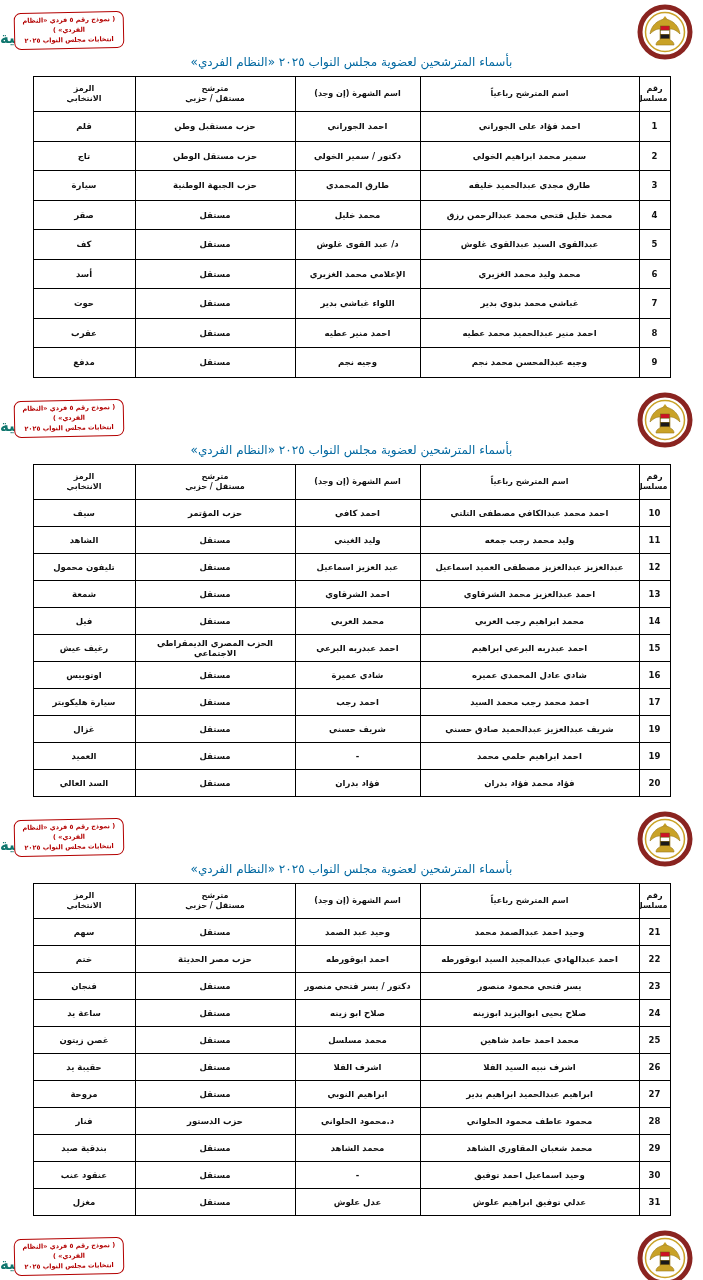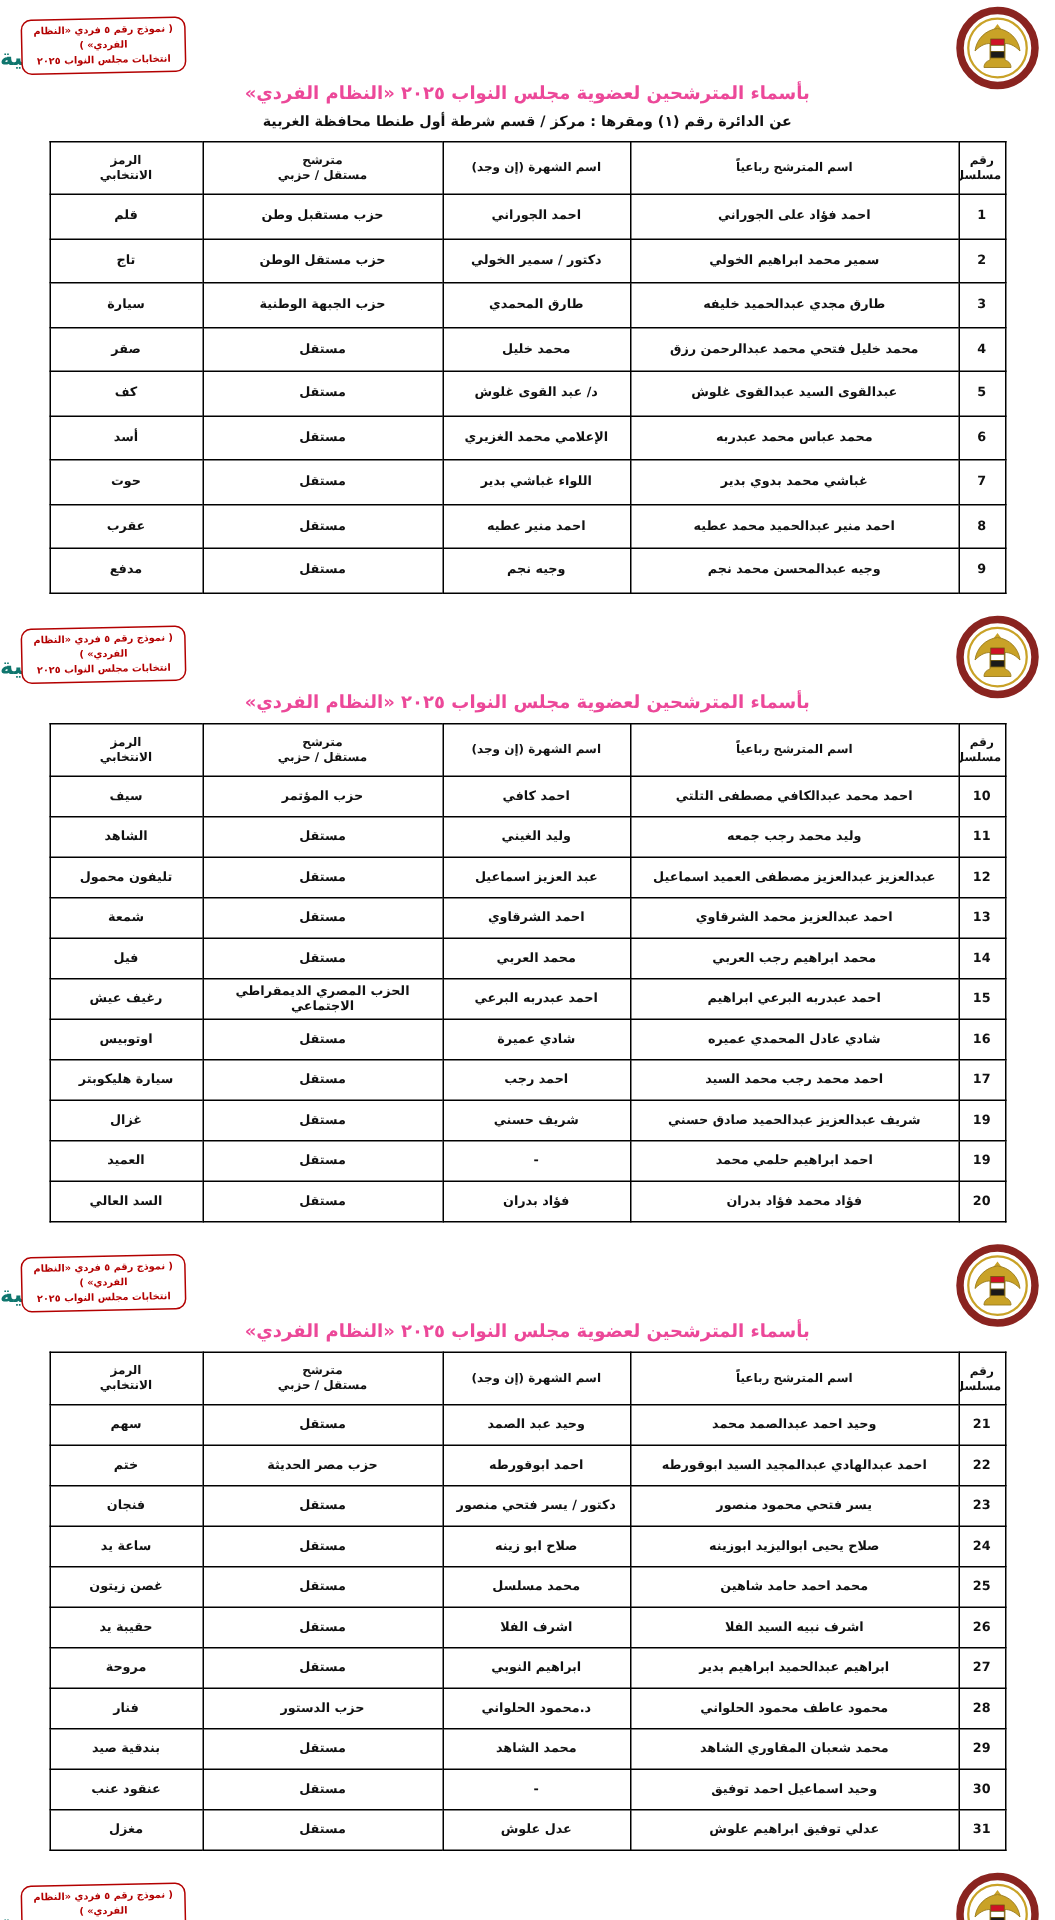--- a/index.html
+++ b/index.html
@@ -15,21 +15,21 @@
     color:#b30000;font-size:6.5px;font-weight:bold;line-height:1.5;
     text-align:center;padding:3px 2px;transform:rotate(-1.2deg);
     background:#fff;
   }
   .emblem{position:absolute;right:10px;top:4px;width:56px;height:56px;}
   .main-title{
     text-align:left;color:#0f766e;font-weight:bold;font-size:15px;
     line-height:17px;margin:0;
   }
   .subtitle{
-    text-align:center;color:#ec4899;font-weight:bold;font-size:12px;
+    text-align:center;color:#0369a1;font-weight:normal;font-size:12px;
     line-height:15px;margin:8px 0 0 0;
   }
   .district{
     text-align:center;color:#111;font-weight:bold;font-size:9.5px;
     line-height:12px;margin:6px 0 0 0;
   }
   table.cand{
     width:637px;margin:6px auto 0 auto;border-collapse:collapse;
     border:1.6px solid #000;table-layout:fixed;
   }
@@ -59,21 +59,20 @@
         <circle cx="28" cy="28" r="19.5" fill="#ffffff" stroke="#c9a227" stroke-width="1.5"></circle>
         <path d="M28 12 L31 16 L28 15 L25 16 Z" fill="#c9a227"></path>
         <path d="M28 15 C20 16 14 22 13 30 C17 26 20 25 23 25 L23 36 C20 37 19 39 19 41 L37 41 C37 39 36 37 33 36 L33 25 C36 25 39 26 43 30 C42 22 36 16 28 15 Z" fill="#c9a227" stroke="#9a7b1c" stroke-width="0.6"></path>
         <rect x="23.5" y="22" width="9" height="4.2" fill="#ce1126" stroke="#6b5510" stroke-width="0.5"></rect>
         <rect x="23.5" y="26.2" width="9" height="4.2" fill="#ffffff" stroke="#6b5510" stroke-width="0.5"></rect>
         <rect x="23.5" y="30.4" width="9" height="4.2" fill="#1a1a1a" stroke="#6b5510" stroke-width="0.5"></rect>
       </svg>
     </div>
     <div class="main-title">القائمة النهائية</div>
     <div class="subtitle">بأسماء المترشحين لعضوية مجلس النواب ٢٠٢٥ «النظام الفردي»</div>
-    <div class="district">عن الدائرة رقم (١)   ومقرها : مركز / قسم شرطة أول طنطا   محافظة الغربية</div>
     <table class="cand">
       <colgroup>
         <col style="width:31px">
           <col style="width:219px">
           <col style="width:125px">
         <col style="width:160px">
           <col style="width:102px">
       </colgroup>
       <thead>
         <tr>
@@ -124,21 +123,21 @@
           </tr>
           <tr>
             <td>5</td>
             <td>عبدالقوى السيد عبدالقوى غلوش</td>
             <td>د/ عبد القوى غلوش</td>
             <td>مستقل</td>
             <td>كف</td>
           </tr>
           <tr>
             <td>6</td>
-            <td>محمد عباس محمد عبدربه</td>
+            <td>محمد وليد محمد الغزيري</td>
             <td>الإعلامي محمد الغزيري</td>
             <td>مستقل</td>
             <td>أسد</td>
           </tr>
           <tr>
             <td>7</td>
             <td>غباشي محمد بدوي بدير</td>
             <td>اللواء غباشي بدير</td>
             <td>مستقل</td>
             <td>حوت</td>

